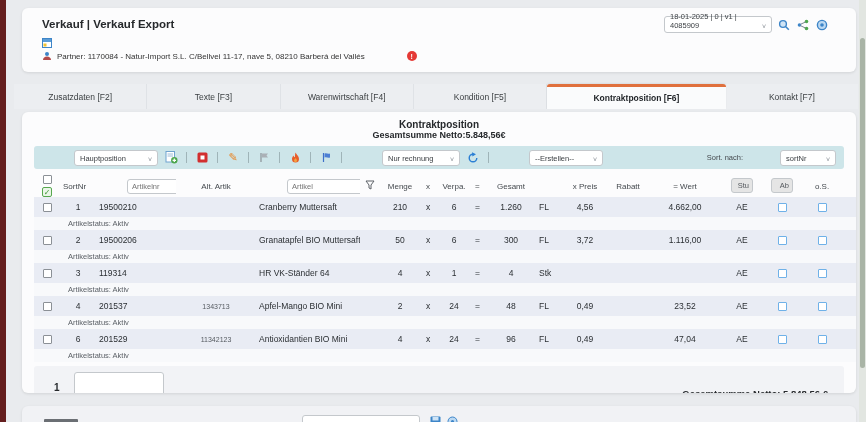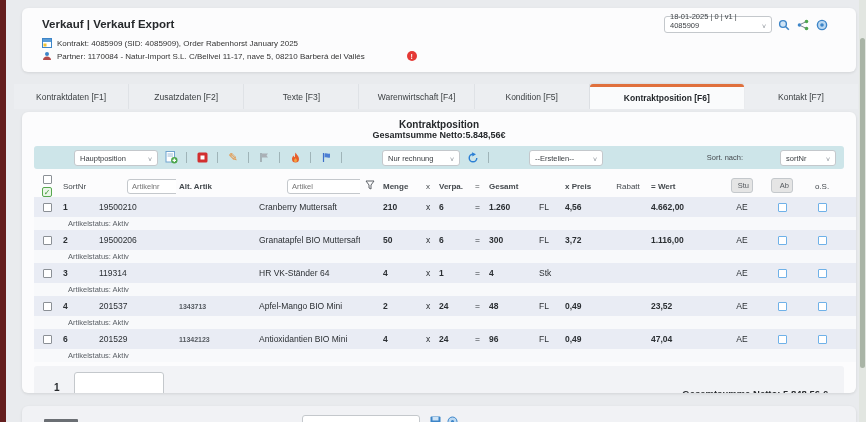--- a/index.html
+++ b/index.html
@@ -41,21 +41,21 @@
   .tb-sep { width:1px; height:11px; background:#9fb4b8; margin:0 2px; }
   .tb-icon { display:inline-flex; align-items:center; justify-content:center; width:14px; height:14px; }
   .pencil { color:#e8872a; font-size:11px; line-height:11px; transform:rotate(0deg); }
   .toolbar-right { margin-left:auto; display:flex; align-items:center; gap:5px; }
   .sort-label { font-size:7.5px; color:#44494e; }
 
   
   table { width:810px; margin:6px 12px 0 12px; border-collapse:collapse; table-layout:fixed; }
   th, td { font-size:8.5px; font-weight:normal; padding:0 3px; white-space:nowrap; overflow:hidden; }
   thead th { color:#44494e; font-size:8px; height:22px; vertical-align:middle; }
-  .al-r { text-align:left;font-weight:bold; } .al-l { text-align:left; } .al-c { text-align:center; }
+  .al-r { text-align:center; } .al-l { text-align:left; } .al-c { text-align:center; }
   .hdr-input { width:100%; height:15px; border:1px solid #c4c8cc; border-radius:3px; font-size:7.5px; padding:0 4px; color:#333; font-family:inherit; background:#fff;margin-left:28px; }
   .hdr-box { display:inline-block; width:22px; height:15px; line-height:14px; border:1px solid #c4c8cc; border-radius:3px; background:#e5e5e5; font-size:7.5px; color:#55595e; text-align:right; padding:0 3px; overflow:hidden; }
   .cb { display:inline-block; width:9px; height:9px; border:1px solid #8b9096; border-radius:1px; background:#fff; vertical-align:middle; }
   .cb.blue { border-color:#6fb1e8; }
   .selall { display:inline-block; width:10px; height:10px; border:1px solid #57a84e; border-radius:2px; background:#eaf6e8; color:#3f9636; font-size:8px; line-height:9px; text-align:center; margin-top:2px; }
   .cb-stack { display:flex; flex-direction:column; align-items:center; gap:1px; }
   tr.data-row { background:#e9ecf4; height:20px; }
   tr.status-row { background:#f8f9fb; height:13px; }
   tr.status-row td { font-size:7.5px; color:#5c6167; padding-left:34px; }
   td.alt-cell { font-size:7px; color:#555a60; }
@@ -84,21 +84,20 @@
 
 <div class="card header-card">
   <div class="page-title">Verkauf | Verkauf Export</div>
 
   <div class="meta-line">
     <svg width="10" height="10" viewBox="0 0 10 10">
         <rect x="0.5" y="0.5" width="9" height="9" fill="#fff" stroke="#3d85c8"></rect>
         <rect x="1" y="1" width="8" height="3" fill="#5b9bd5"></rect>
         <rect x="1.5" y="5.5" width="3" height="3" fill="#f2c230"></rect>
       </svg>
-    <span>Kontrakt: 4085909 (SID: 4085909), Order Rabenhorst January 2025</span>
   </div>
 
   <div class="meta-line">
     <svg width="10" height="10" viewBox="0 0 10 10">
         <circle cx="5" cy="3" r="2" fill="#3d85c8"></circle>
         <path d="M1 9c0-2.2 1.8-3.4 4-3.4S9 6.8 9 9z" fill="#b34a4a"></path>
       </svg>
     <span>Partner: 1170084 - Natur-Import S.L. C/Bellvei 11-17, nave 5, 08210 Barberá del Vallés</span>
     <span class="alert-badge">
         <span>!</span>
@@ -124,23 +123,20 @@
         </svg>
       <svg width="12" height="12" viewBox="0 0 12 12">
           <circle cx="6" cy="6" r="4.6" fill="#bcd9f2" stroke="#3d85c8" stroke-width="1.4"></circle>
           <circle cx="6" cy="6" r="1.8" fill="#3d85c8"></circle>
         </svg>
     </div>
   </div>
 </div>
 
 <div class="tabbar">
-  <div class="tab">
-      <span>Kontraktdaten [F1]</span>
-    </div>
   <div class="tab">
       <span>Zusatzdaten [F2]</span>
     </div>
   <div class="tab">
       <span>Texte [F3]</span>
     </div>
   <div class="tab">
       <span>Warenwirtschaft [F4]</span>
     </div>
   <div class="tab">

